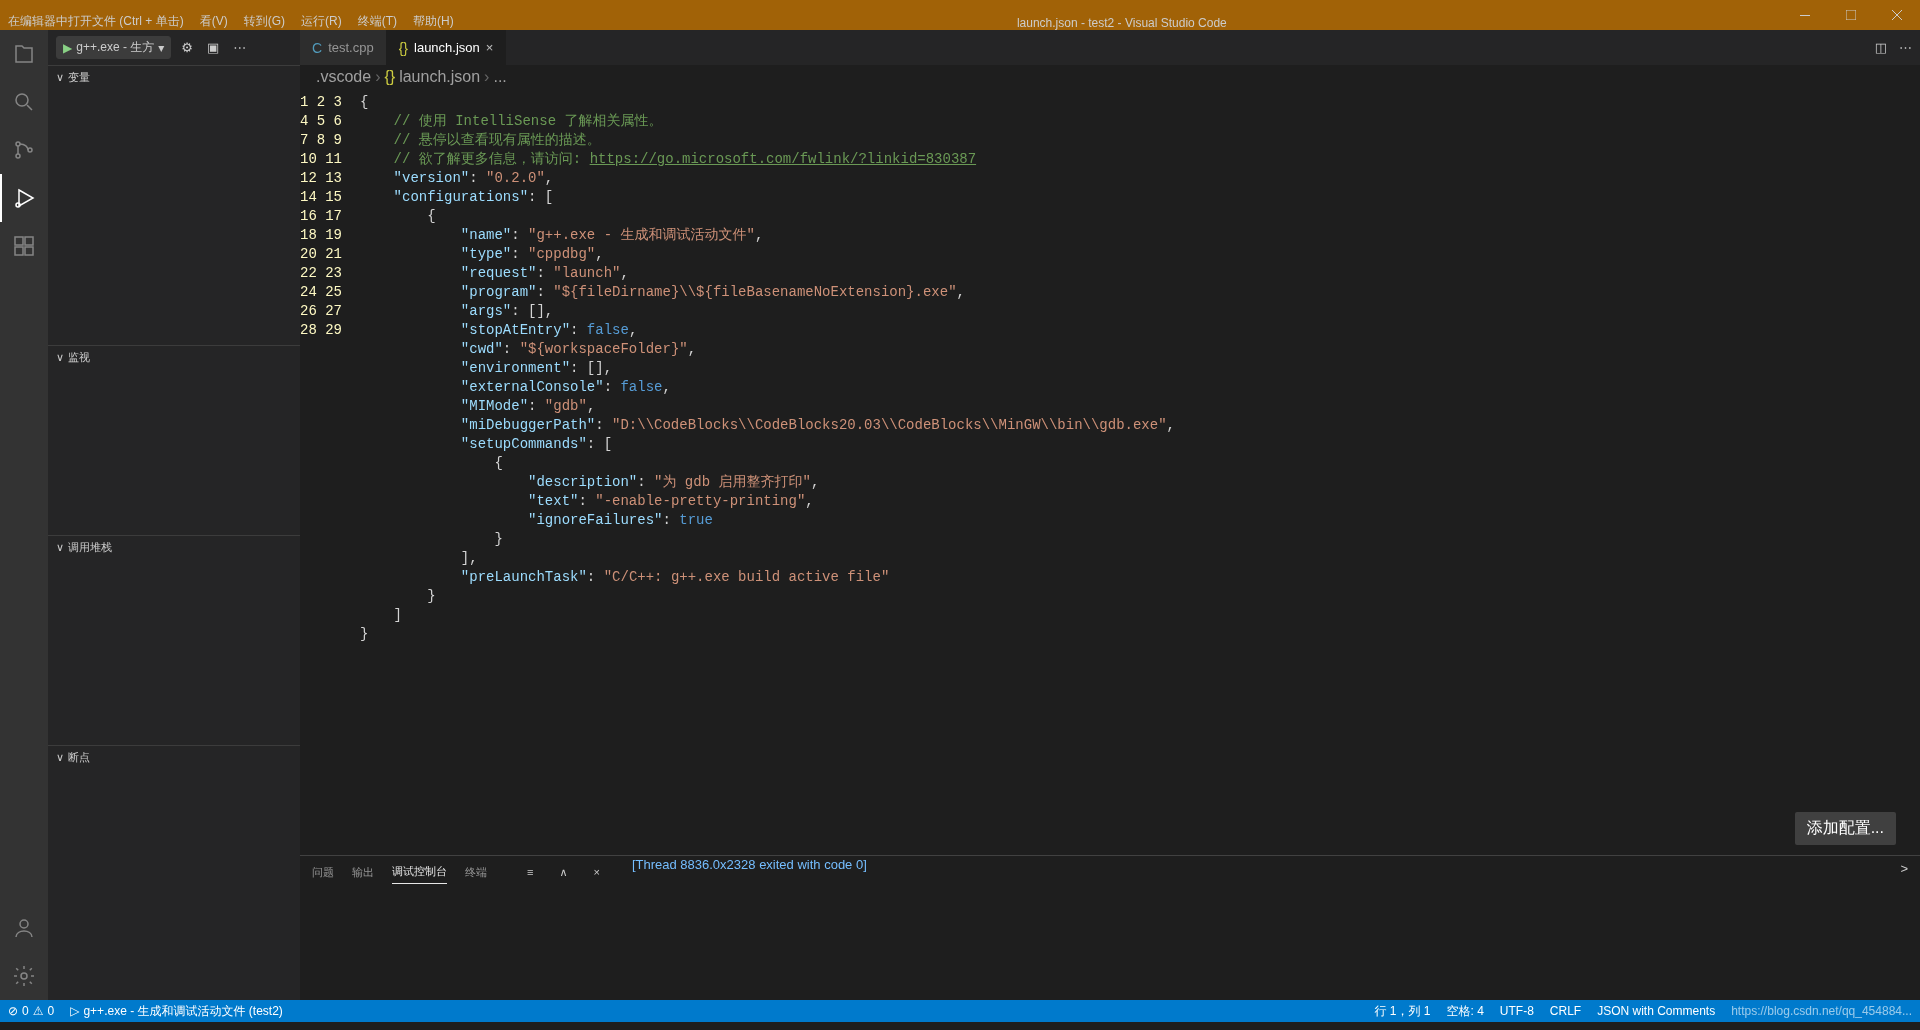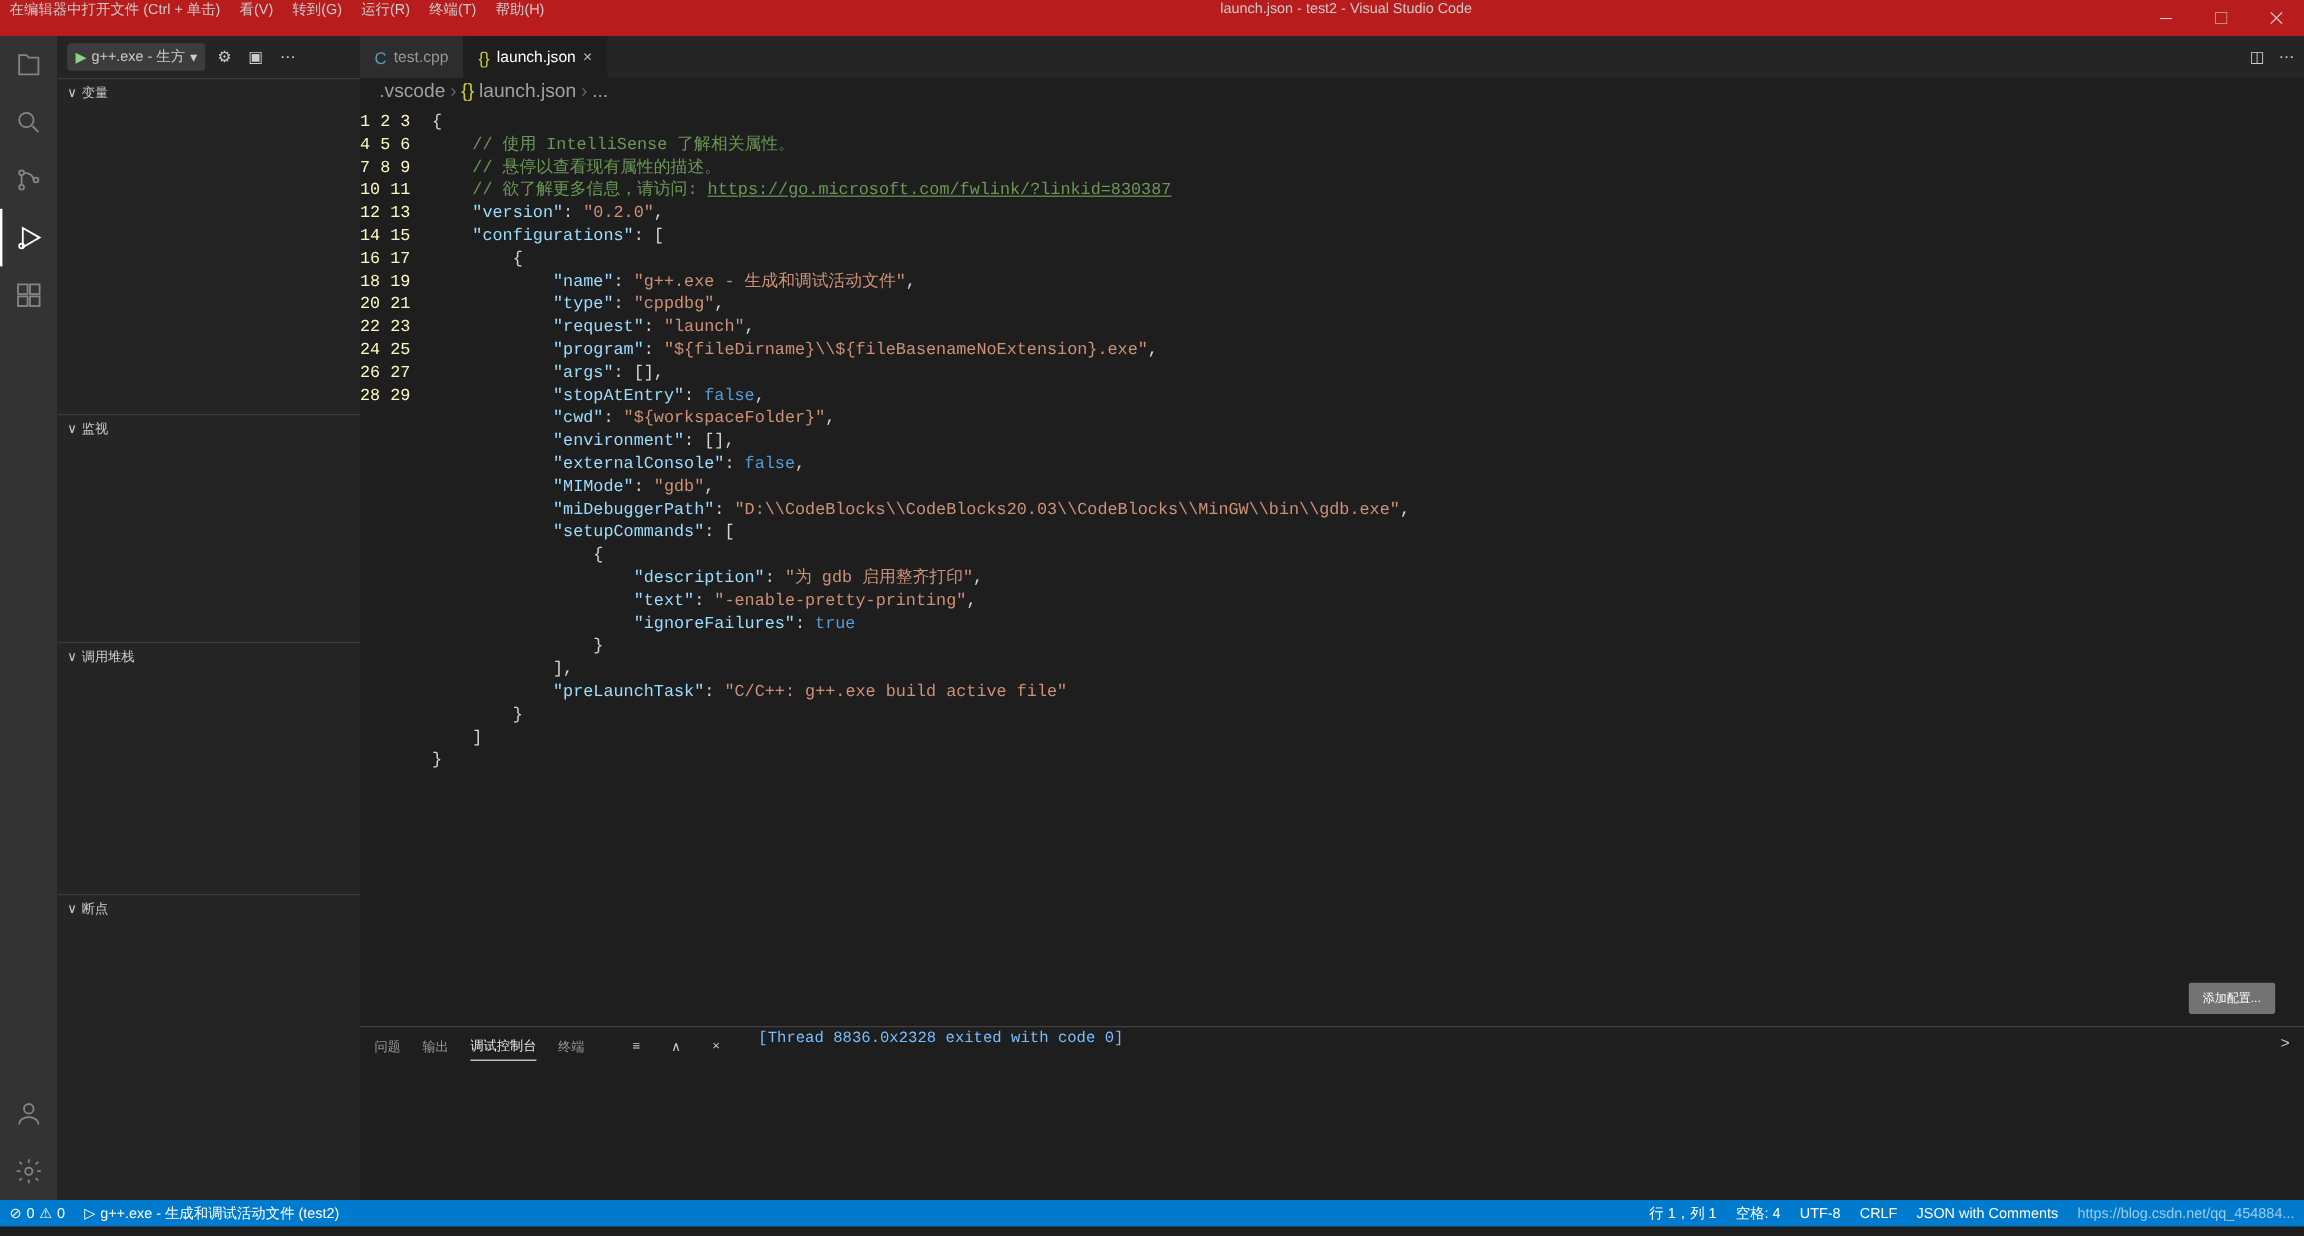--- a/index.html
+++ b/index.html
@@ -1,17 +1,17 @@
 <!DOCTYPE html>
 <html><head>
 <meta charset="utf-8">
 <style>
 * { margin:0; padding:0; box-sizing:border-box; }
 body { font-family:"Segoe UI",sans-serif; font-size:13px; background:#1e1e1e; color:#ccc; width:1920px; height:1030px; overflow:hidden; }
-.titlebar { height:30px; background:#b91c1c; display:flex; align-items:flex-start; color:#ccc; font-size:12px; }
+.titlebar { height:30px; background:#a16207; display:flex; align-items:flex-end; color:#ccc; font-size:12px; }
 .titlebar .tip { padding:0 8px; }
 .titlebar .menus { display:flex; }
 .titlebar .menus span { padding:0 8px; cursor:pointer; }
 .titlebar .title { flex:1; text-align:center; color:#ccc; }
 .titlebar .winctl { display:flex; }
 .titlebar .winctl div { width:46px; height:30px; display:flex; align-items:center; justify-content:center; cursor:pointer; }
 .main { display:flex; height:970px; }
 .activitybar { width:48px; background:#333; display:flex; flex-direction:column; }
 .activitybar .ico { width:48px; height:48px; display:flex; align-items:center; justify-content:center; color:#858585; cursor:pointer; }
 .activitybar .ico.active { color:#fff; border-left:2px solid #fff; }
@@ -40,28 +40,28 @@
 .edsplit { flex:1; display:flex; position:relative; }
 .gutter { width:60px; text-align:left; padding-right:18px; color:#fef9c3; font-family:Liberation Mono, monospace; font-size:14px; line-height:19px; padding-top:4px; }
 .code { flex:1; font-family:Liberation Mono, monospace; font-size:14px; line-height:19px; padding-top:4px; white-space:pre; overflow:hidden; }
 .minimap { width:90px; background:#1e1e1e; opacity:0.6; padding:8px 4px; font-size:2px; line-height:2px; color:#888; }
 .c-punc { color:#d4d4d4; }
 .c-comm { color:#6a9955; }
 .c-link { color:#6a9955; text-decoration:underline; }
 .c-key { color:#9cdcfe; }
 .c-str { color:#ce9178; }
 .c-bool { color:#569cd6; }
-.addcfg { position:absolute; right:24px; bottom:10px; background:#737373; color:#fff; padding:6px 12px; border-radius:2px; cursor:pointer; font-size:10px; }
+.addcfg { position:absolute; right:24px; bottom:10px; background:#404040; color:#fff; padding:6px 12px; border-radius:2px; cursor:pointer; font-size:16px; }
 .panel { height:145px; background:#1e1e1e; border-top:1px solid #414141; display:flex; flex-direction:row; }
 .panel-tabs { height:32px; display:flex; align-items:center; padding:0 12px; gap:18px; font-size:11px; color:#969696; }
 .panel-tabs .pt { cursor:pointer; padding:4px 0; }
 .panel-tabs .pt.active { color:#e7e7e7; border-bottom:1px solid #e7e7e7; }
 .panel-tabs .spacer { flex:1; }
 .panel-tabs .pico { cursor:pointer; color:#ccc; padding:0 4px; }
-.panel-body { flex:1; font-family:Liberation Mono, monospace; font-size:13px; line-height:18px; padding:0 16px; color:#75beff; overflow:hidden; }
+.panel-body { flex:1; font-family:Liberation Sans, sans-serif; font-size:13px; line-height:18px; padding:0 16px; color:#75beff; overflow:hidden; }
 .prompt-row { height:24px; display:flex; align-items:center; padding:0 12px; color:#ccc; }
 .statusbar { height:22px; background:#007acc; display:flex; align-items:center; color:#fff; font-size:12px; }
 .statusbar .sb { padding:0 8px; cursor:pointer; display:flex; align-items:center; gap:4px; }
 .statusbar .spacer { flex:1; }
 svg { display:block; }
 </style>
 </head>
 <body>
 
 <div class="titlebar">

